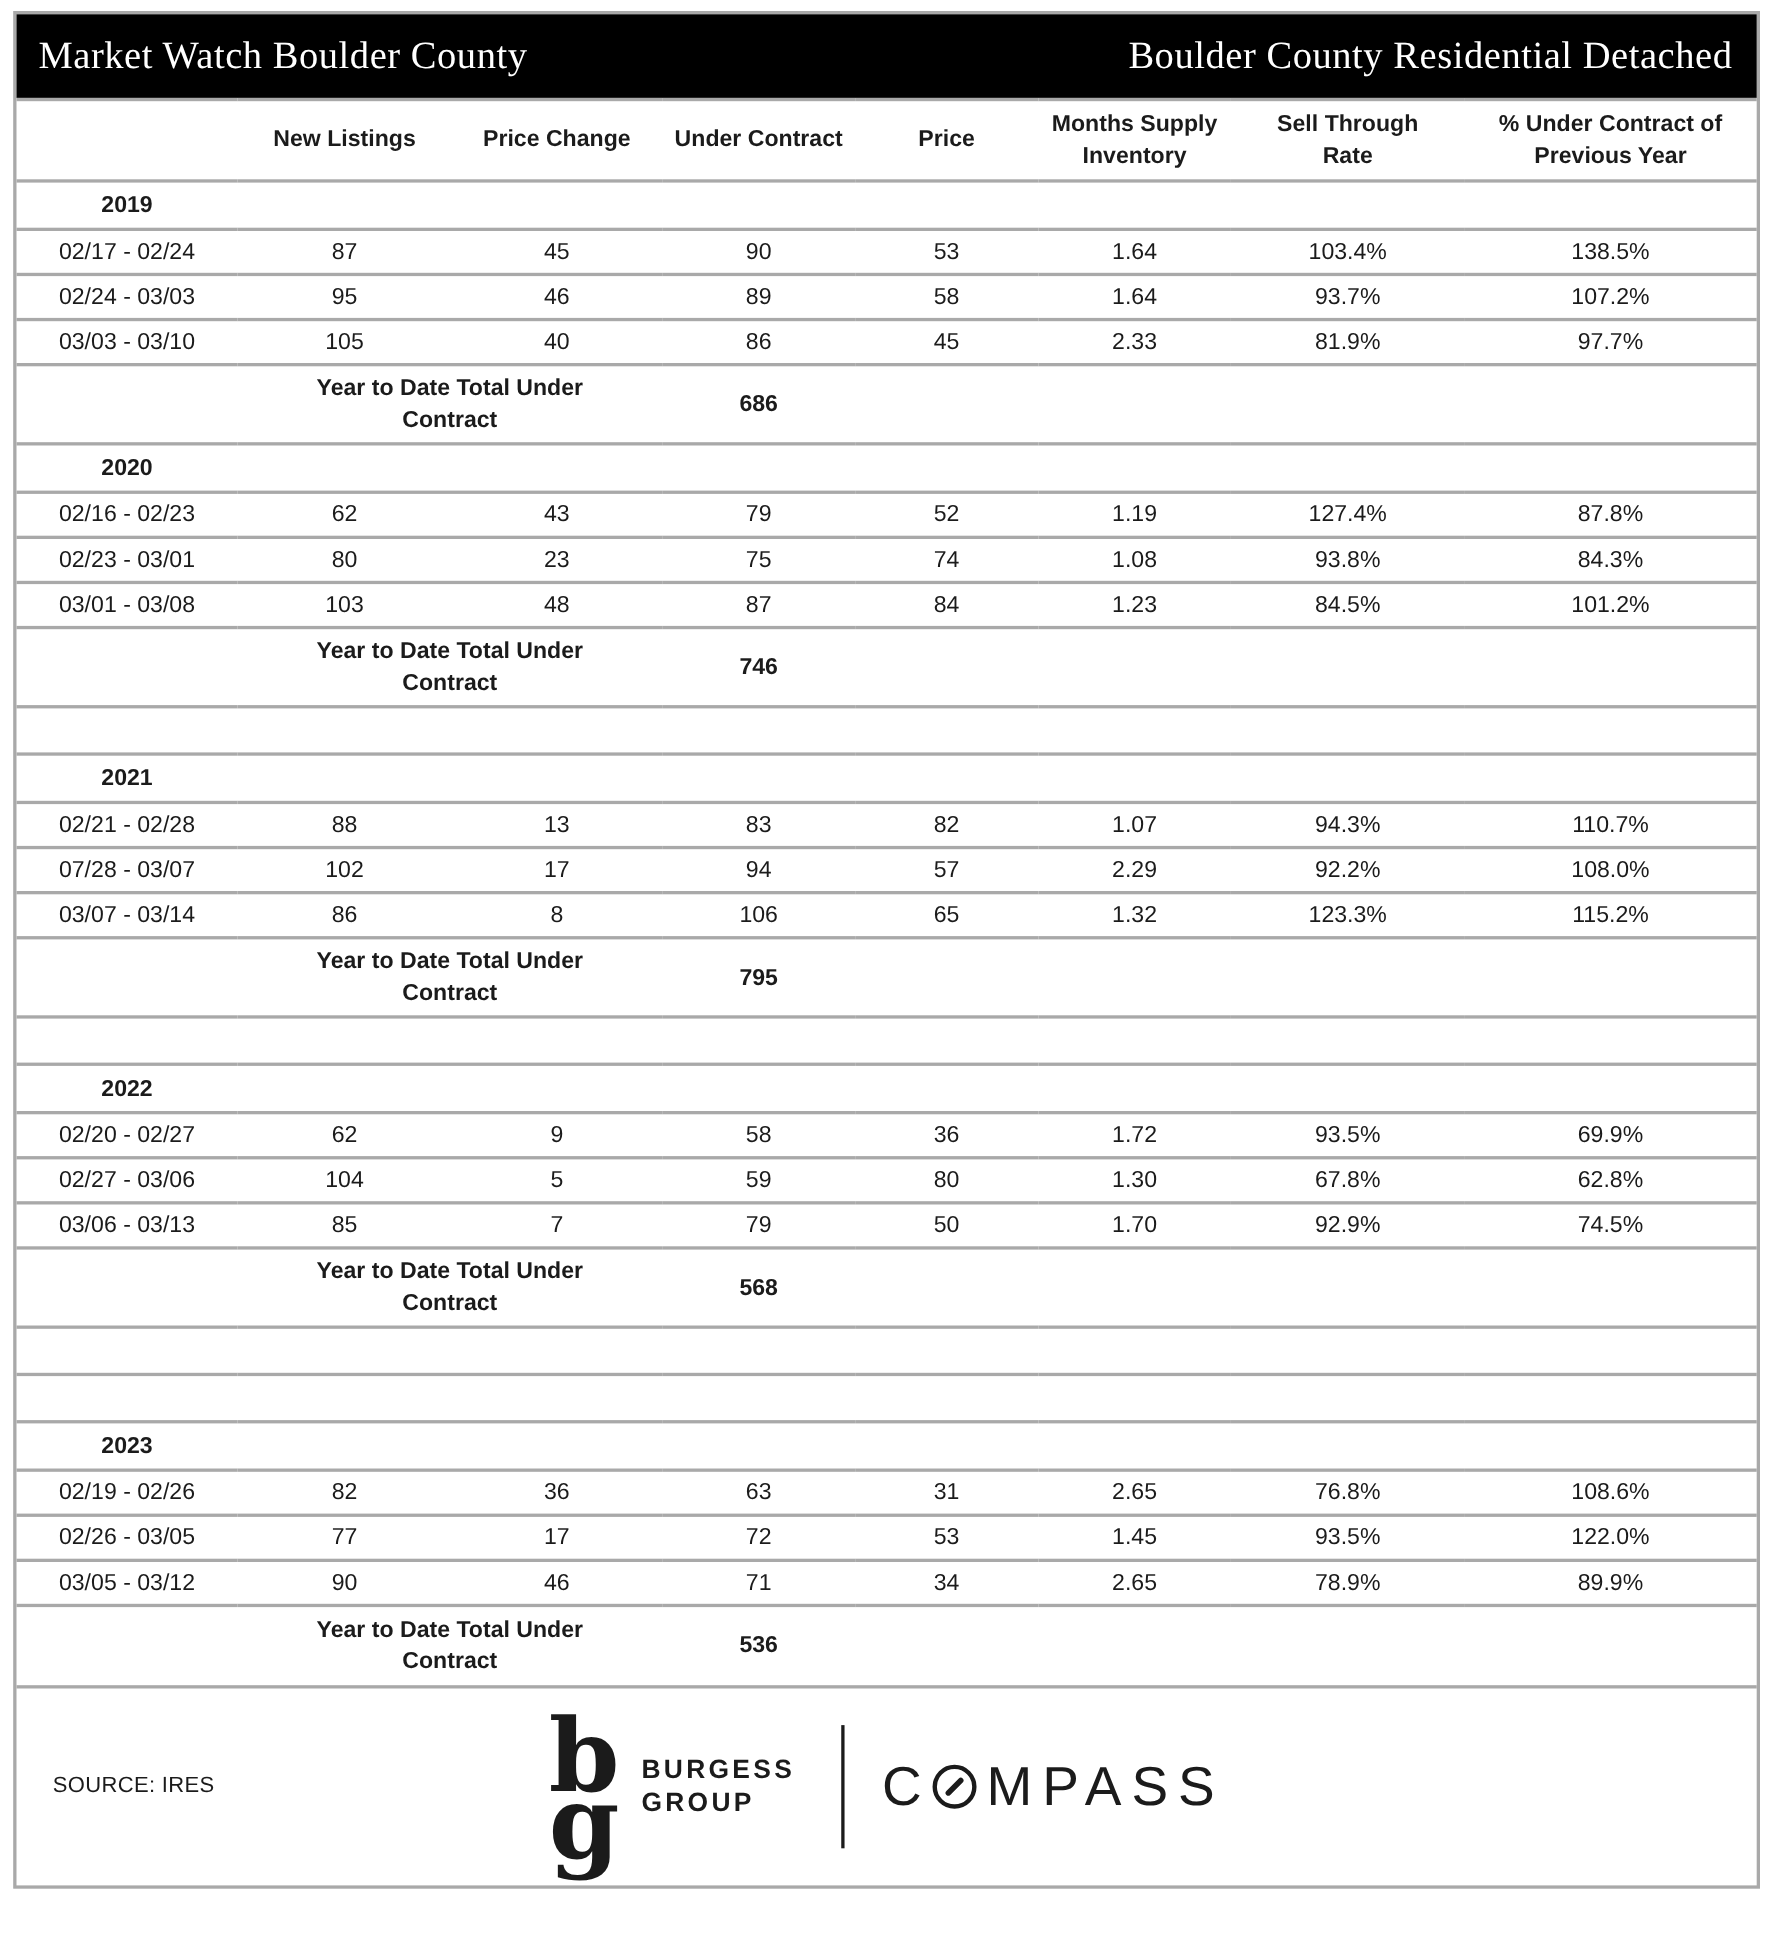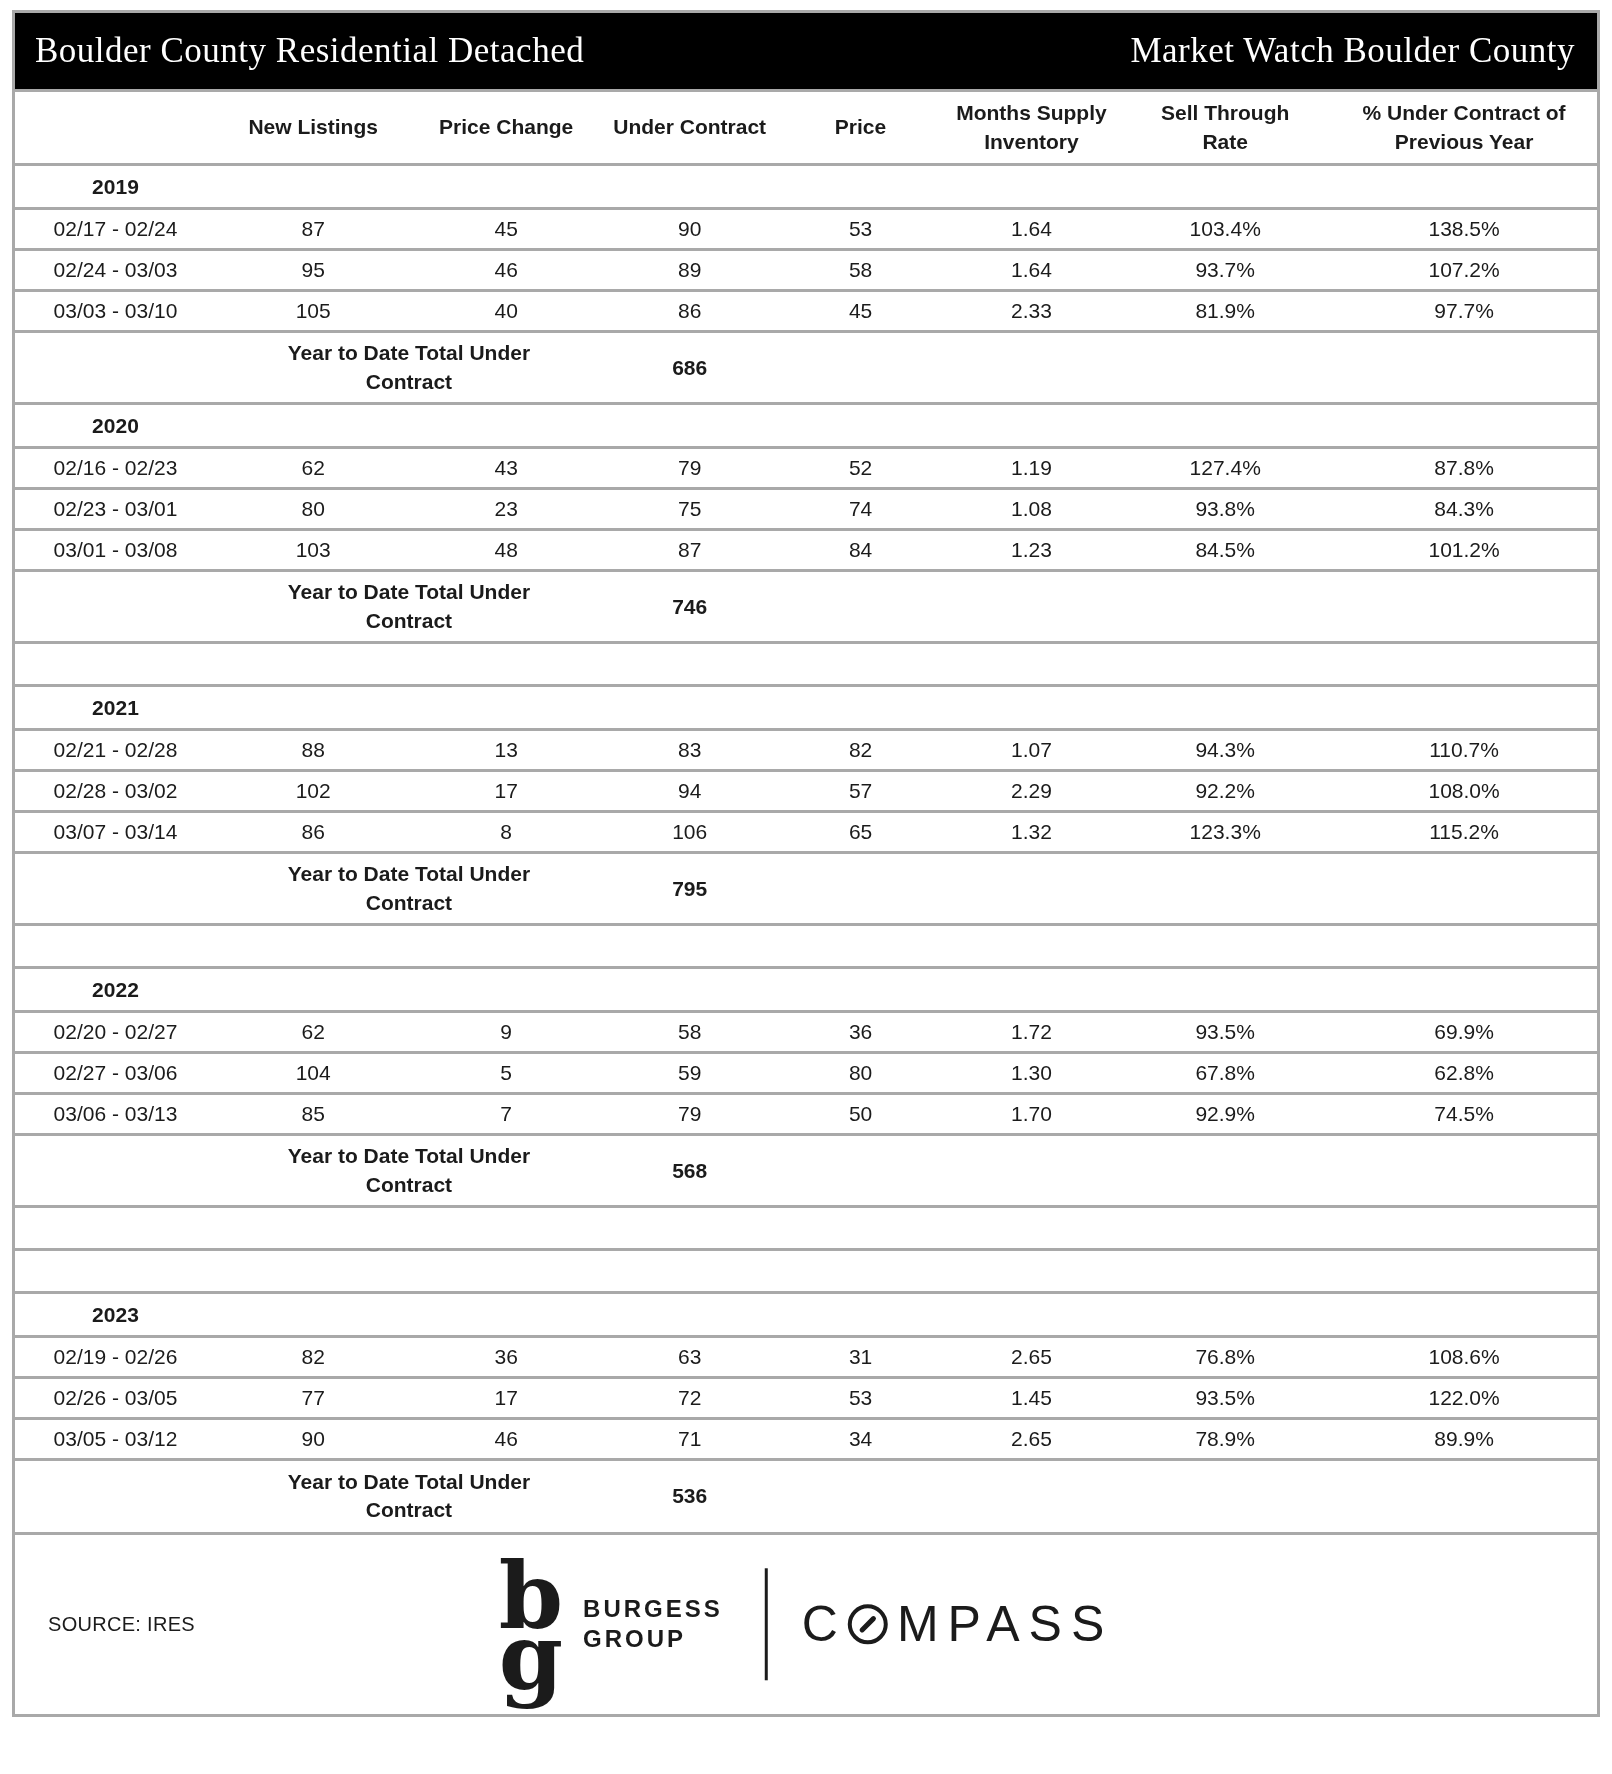--- a/index.html
+++ b/index.html
@@ -137,22 +137,22 @@
     border-radius:3px;
     transform:translate(-50%,-50%) rotate(-45deg);
   }
 </style>
 </head>
 <body>
 
 <div class="frame">
 
   <div class="title-bar">
+    <span>Market Watch Boulder County</span>
     <span>Boulder County Residential Detached</span>
-    <span>Market Watch Boulder County</span>
   </div>
 
   <table>
     <colgroup>
       <col style="width:12.7%">
       <col style="width:12.3%">
       <col style="width:12.1%">
       <col style="width:11.1%">
       <col style="width:10.5%">
       <col style="width:11.1%">
@@ -276,21 +276,21 @@
     <td>88</td>
     <td>13</td>
     <td>83</td>
     <td>82</td>
     <td>1.07</td>
     <td>94.3%</td>
     <td>110.7%</td>
   </tr>
 
   <tr class="data-row">
-    <td>02/28 - 03/02</td>
+    <td>07/28 - 03/07</td>
     <td>102</td>
     <td>17</td>
     <td>94</td>
     <td>57</td>
     <td>2.29</td>
     <td>92.2%</td>
     <td>108.0%</td>
   </tr>
 
   <tr class="data-row">

